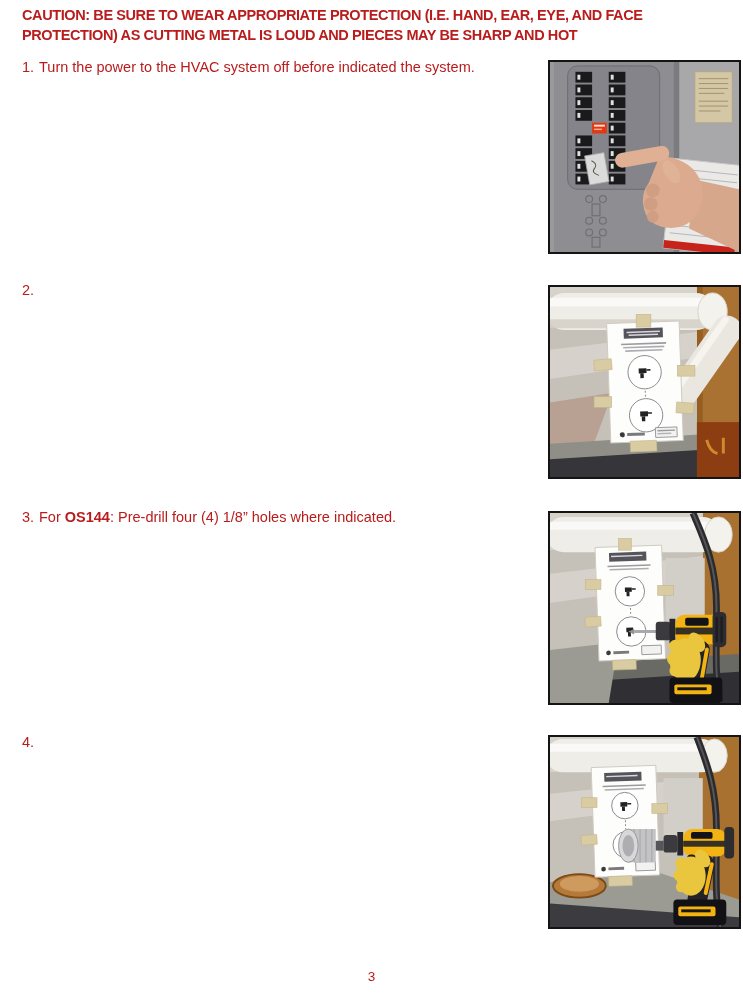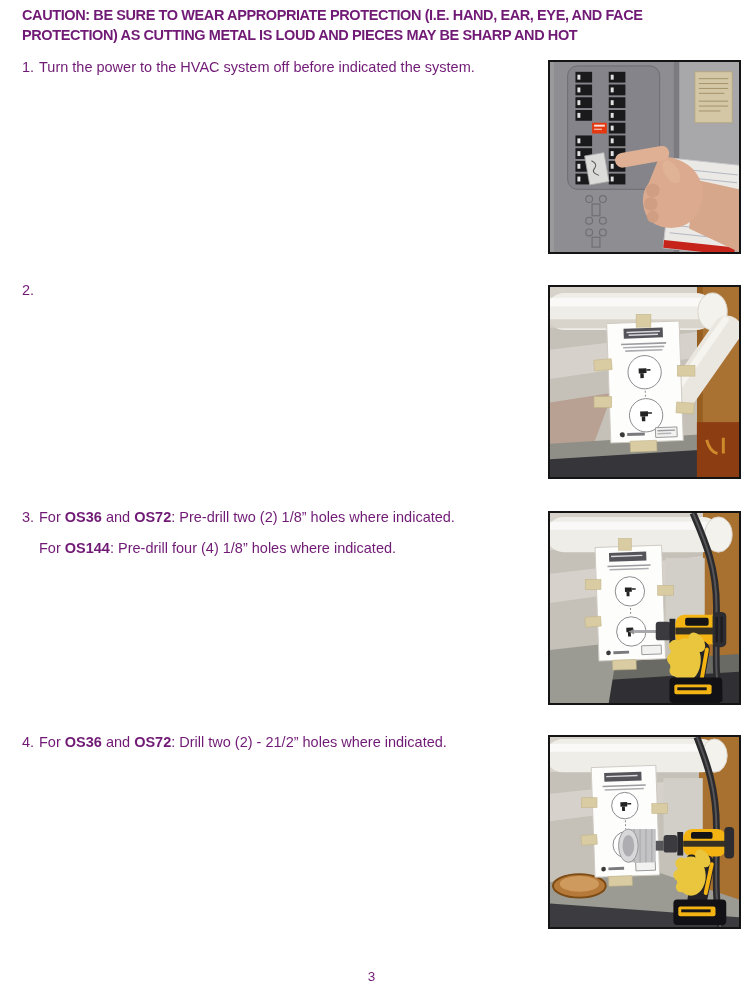--- a/index.html
+++ b/index.html
@@ -1,17 +1,17 @@
 <!DOCTYPE html>
 <html><head>
 <meta charset="utf-8">
 <style>
   html,body{margin:0;padding:0;background:#ffffff;}
   .page{position:relative;width:743px;height:1000px;background:#ffffff;
-        font-family:"Liberation Sans", sans-serif;color:#701a75;overflow:hidden;}
+        font-family:"Liberation Sans", sans-serif;color:#b91c1c;overflow:hidden;}
   .caution{position:absolute;left:22px;top:6px;width:716px;font-weight:bold;
            font-size:14.5px;line-height:19.5px;letter-spacing:-0.4px;}
   .step{position:absolute;left:22px;width:517px;font-size:14.5px;line-height:19.5px;}
   .step .marker{position:absolute;left:0;top:0;}
   .step p{margin:0 0 11.5px 0;padding-left:17px;}
   .photo{position:absolute;left:548px;width:193px;height:194px;margin:0;
          border:2px solid #141414;box-sizing:border-box;overflow:hidden;background:#cfcac2;}
   .photo svg{display:block;width:100%;height:100%;}
   .pagenum{position:absolute;top:969px;left:0;width:100%;text-align:center;font-size:13.5px;}
 </style>
@@ -26,27 +26,25 @@
     <span class="marker">1.</span>
     <p><span>Turn the power to the HVAC system off before indicated the system.</span></p>
   </div>
 
   <div class="step" style="top:281px">
     <span class="marker">2.</span>
   </div>
 
   <div class="step" style="top:508px">
     <span class="marker">3.</span>
-    <p><span>For </span><b>OS36</b><span> and </span><b>OS72</b><span>: Pre-drill two (2) 1/8” holes where indicated.</span></p>
     <p><span>For </span><b>OS144</b><span>: Pre-drill four (4) 1/8” holes where indicated.</span></p>
   </div>
 
   <div class="step" style="top:733px">
     <span class="marker">4.</span>
-    <p><span>For </span><b>OS36</b><span> and </span><b>OS72</b><span>: Drill two (2) - 21/2” holes where indicated.</span></p>
   </div>
 
   <figure class="photo" style="top:60px" role="img" aria-label="Hand pointing to a circuit breaker in an open electrical panel">
     <svg viewBox="0 0 193 194" xmlns="http://www.w3.org/2000/svg">
       <defs>
         <g id="brk">
             <rect width="17" height="11" fill="#1a1a1d"></rect>
             <rect x="2" y="3" width="3" height="5" fill="#e0e0e0"></rect>
           </g>
       </defs>

